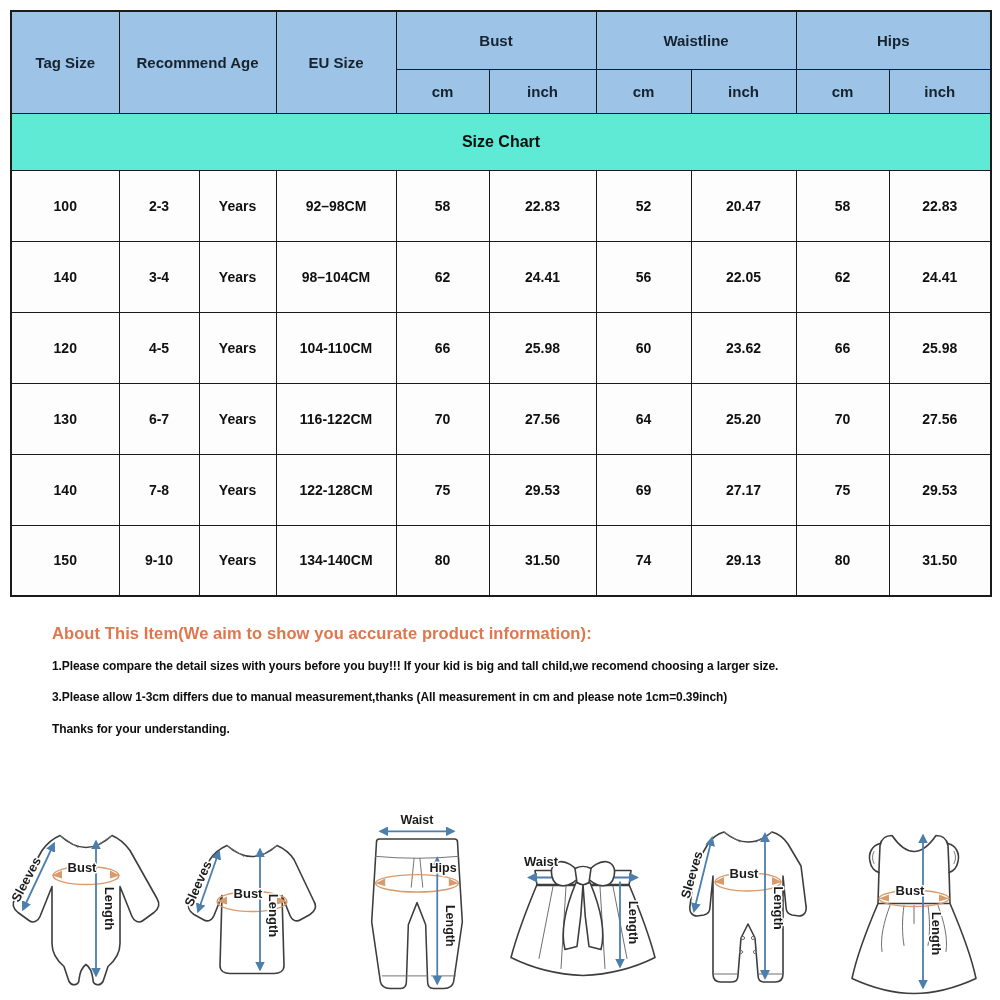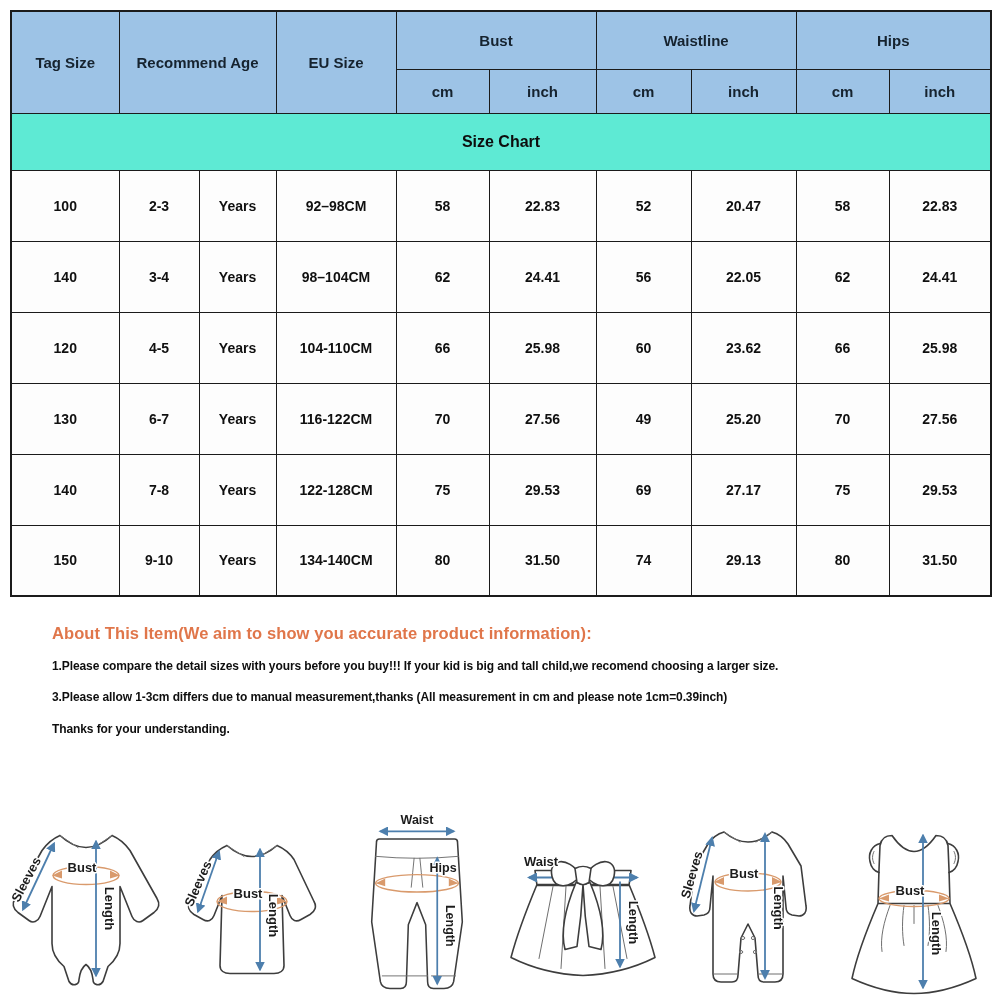--- a/index.html
+++ b/index.html
@@ -128,21 +128,21 @@
           <td>25.98</td>
         </tr>
 
         <tr>
           <td>130</td>
           <td>6-7</td>
           <td>Years</td>
           <td>116-122CM</td>
           <td>70</td>
           <td>27.56</td>
-          <td>49</td>
+          <td>64</td>
           <td>25.20</td>
           <td>70</td>
           <td>27.56</td>
         </tr>
 
         <tr>
           <td>140</td>
           <td>7-8</td>
           <td>Years</td>
           <td>122-128CM</td>

